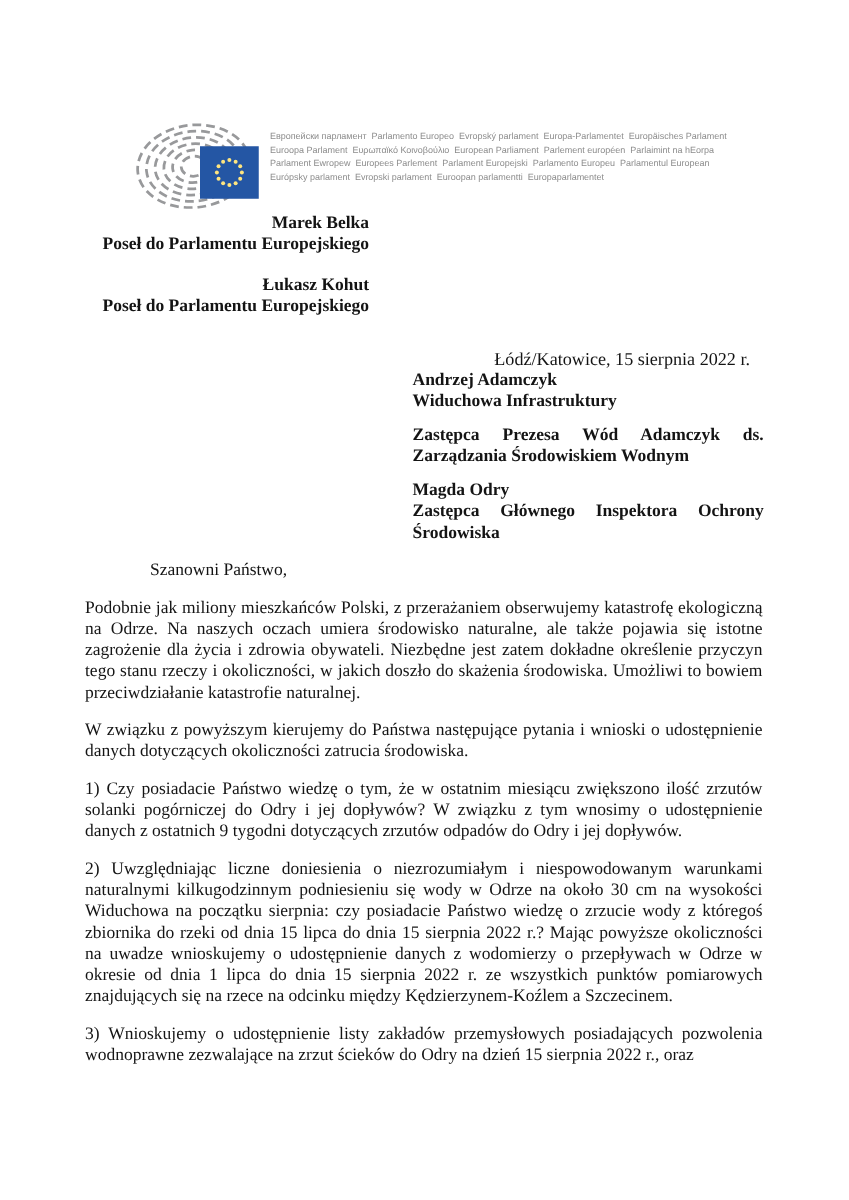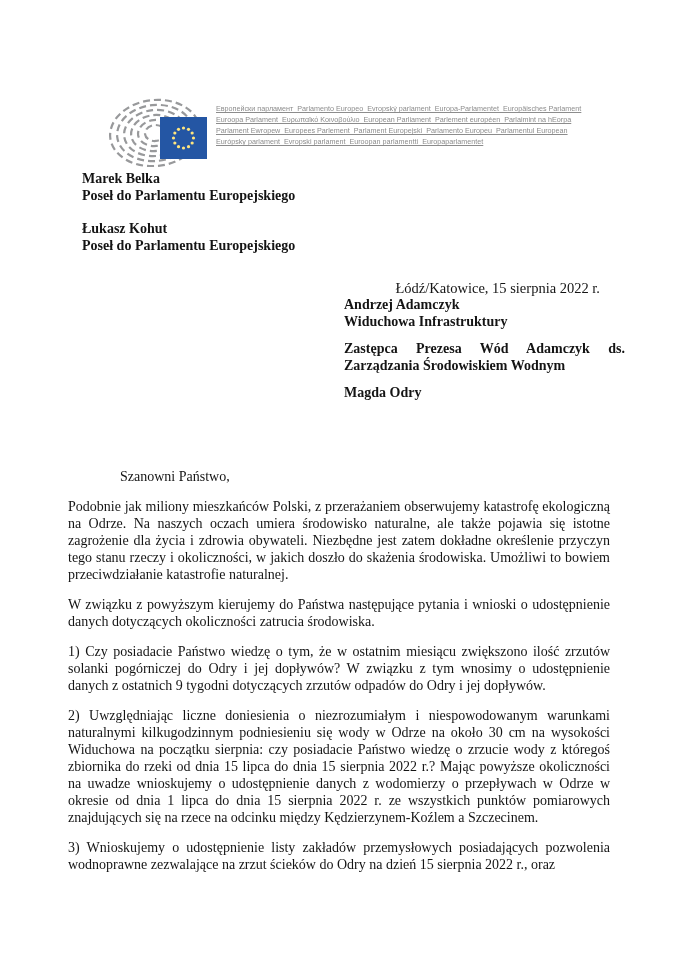--- a/index.html
+++ b/index.html
@@ -31,62 +31,62 @@
   }
   .ep-logo .flag-rect { fill: var(--flag-blue, #2456a4); }
   .ep-logo .star { fill: var(--star-yellow, #ffe57f); }
   .langs { margin-left: 6px; margin-top: 6px; }
   .lang-line {
     font-family: "Liberation Sans", sans-serif;
     font-size: 7.2px;
     line-height: 11px;
     color: var(--text-grey, #8c8c8c);
     white-space: pre;
-    text-decoration: underline;
   }
 
   
   .senders {
     position: absolute;
     top: 170px;
     left: 82px;
     font-weight: bold;
     font-size: 14px;
     line-height: 17px;
+    text-align: right;
   }
   .sender { margin-bottom: 16px; }
 
   
   .date-line {
     position: absolute;
     top: 280px;
     left: 68px;
     width: 532px;
     text-align: right;
     font-size: 14.5px;
     line-height: 17px;
   }
 
   
   .recipients {
     position: absolute;
     top: 296px;
-    left: 344px;
+    left: 330px;
     width: 281px;
     font-weight: bold;
     font-size: 14px;
     line-height: 17px;
   }
   .recipient { margin-bottom: 10px; }
   .recipient-title { text-align: justify; }
 
   
   .letter-body {
     position: absolute;
-    top: 468px;
+    top: 448px;
     left: 68px;
     width: 542px;
     font-size: 14px;
     line-height: 17px;
   }
   .salutation { margin: 0 0 13px 0; padding-left: 52px; }
   .para { margin: 0 0 13px 0; text-align: justify; }
 </style>
 </head>
 <body>
@@ -143,20 +143,21 @@
   <div class="recipients">
     <div class="recipient">
       <div class="recipient-name">Andrzej Adamczyk</div>
       <div class="recipient-title">Widuchowa Infrastruktury</div>
     </div>
     <div class="recipient">
       <div class="recipient-title">Zastępca Prezesa Wód Adamczyk ds. Zarządzania Środowiskiem Wodnym</div>
     </div>
     <div class="recipient">
       <div class="recipient-name">Magda Odry</div>
+      <div class="recipient-title">Zastępca Głównego Inspektora Ochrony Środowiska</div>
     </div>
   </div>
 
   <div class="letter-body">
     <p class="salutation">Szanowni Państwo,</p>
     <p class="para">Podobnie jak miliony mieszkańców Polski, z przerażaniem obserwujemy katastrofę ekologiczną na Odrze. Na naszych oczach umiera środowisko naturalne, ale także pojawia się istotne zagrożenie dla życia i zdrowia obywateli. Niezbędne jest zatem dokładne określenie przyczyn tego stanu rzeczy i okoliczności, w jakich doszło do skażenia środowiska. Umożliwi to bowiem przeciwdziałanie katastrofie naturalnej.</p>
     <p class="para">W związku z powyższym kierujemy do Państwa następujące pytania i wnioski o udostępnienie danych dotyczących okoliczności zatrucia środowiska.</p>
     <p class="para">1) Czy posiadacie Państwo wiedzę o tym, że w ostatnim miesiącu zwiększono ilość zrzutów solanki pogórniczej do Odry i jej dopływów? W związku z tym wnosimy o udostępnienie danych z ostatnich 9 tygodni dotyczących zrzutów odpadów do Odry i jej dopływów.</p>
     <p class="para">2) Uwzględniając liczne doniesienia o niezrozumiałym i niespowodowanym warunkami naturalnymi kilkugodzinnym podniesieniu się wody w Odrze na około 30 cm na wysokości Widuchowa na początku sierpnia: czy posiadacie Państwo wiedzę o zrzucie wody z któregoś zbiornika do rzeki od dnia 15 lipca do dnia 15 sierpnia 2022 r.? Mając powyższe okoliczności na uwadze wnioskujemy o udostępnienie danych z wodomierzy o przepływach w Odrze w okresie od dnia 1 lipca do dnia 15 sierpnia 2022 r. ze wszystkich punktów pomiarowych znajdujących się na rzece na odcinku między Kędzierzynem-Koźlem a Szczecinem.</p>
     <p class="para">3) Wnioskujemy o udostępnienie listy zakładów przemysłowych posiadających pozwolenia wodnoprawne zezwalające na zrzut ścieków do Odry na dzień 15 sierpnia 2022 r., oraz</p>

